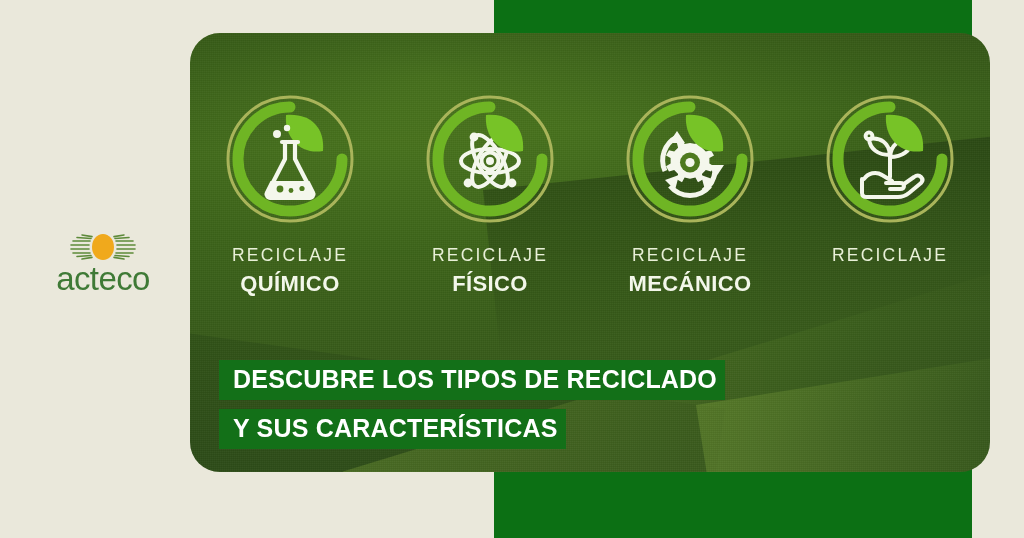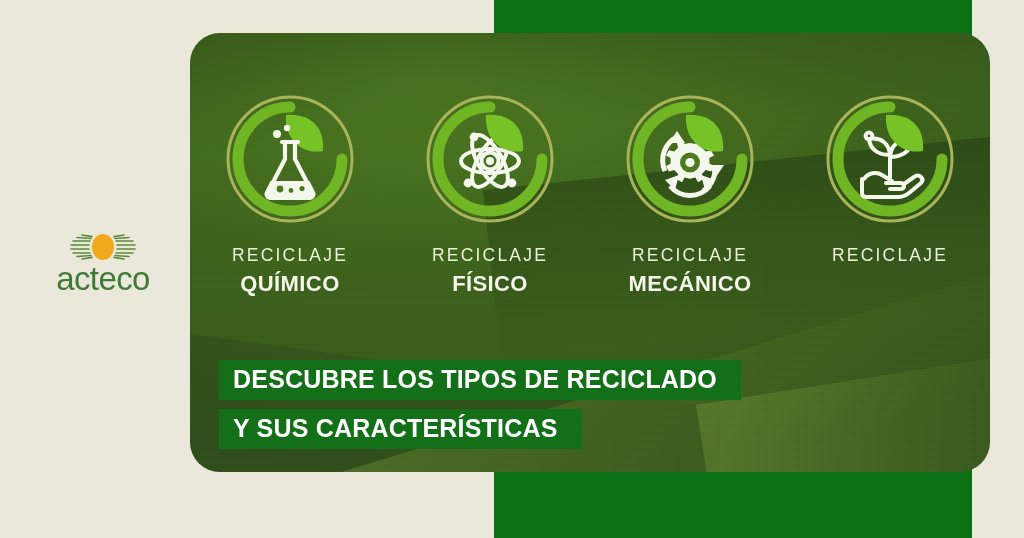--- a/index.html
+++ b/index.html
@@ -87,21 +87,21 @@
 
   
   .headline{
     position:absolute; left:29px; top:327px; width:740px;
   }
   .hl-line{
     display:inline-block;
     background:#137018;
     color:#ffffff;
     font-size:25px; font-weight:700; letter-spacing:.2px;
-    padding:7px 24px 8px 14px;
+    padding:7px 8px 8px 14px;
     line-height:1;
     white-space:nowrap;
   }
   .hl-row{ display:block; }
   .hl-row + .hl-row{ margin-top:9px; }
 
   
   .logo{
     position:absolute; left:44px; top:232px; width:118px;
     display:flex; flex-direction:column; align-items:center;

